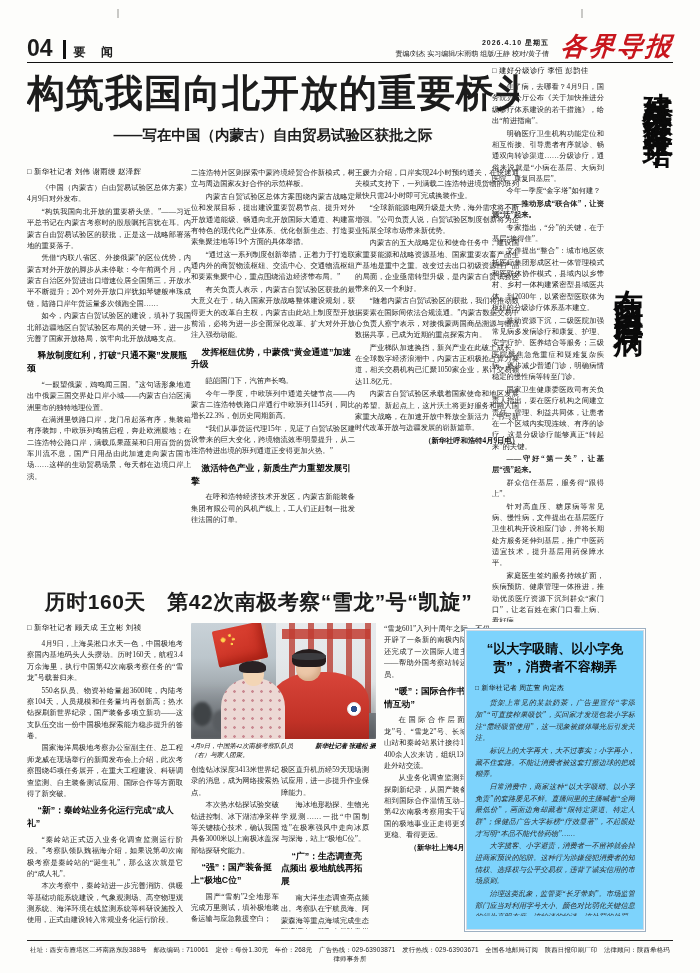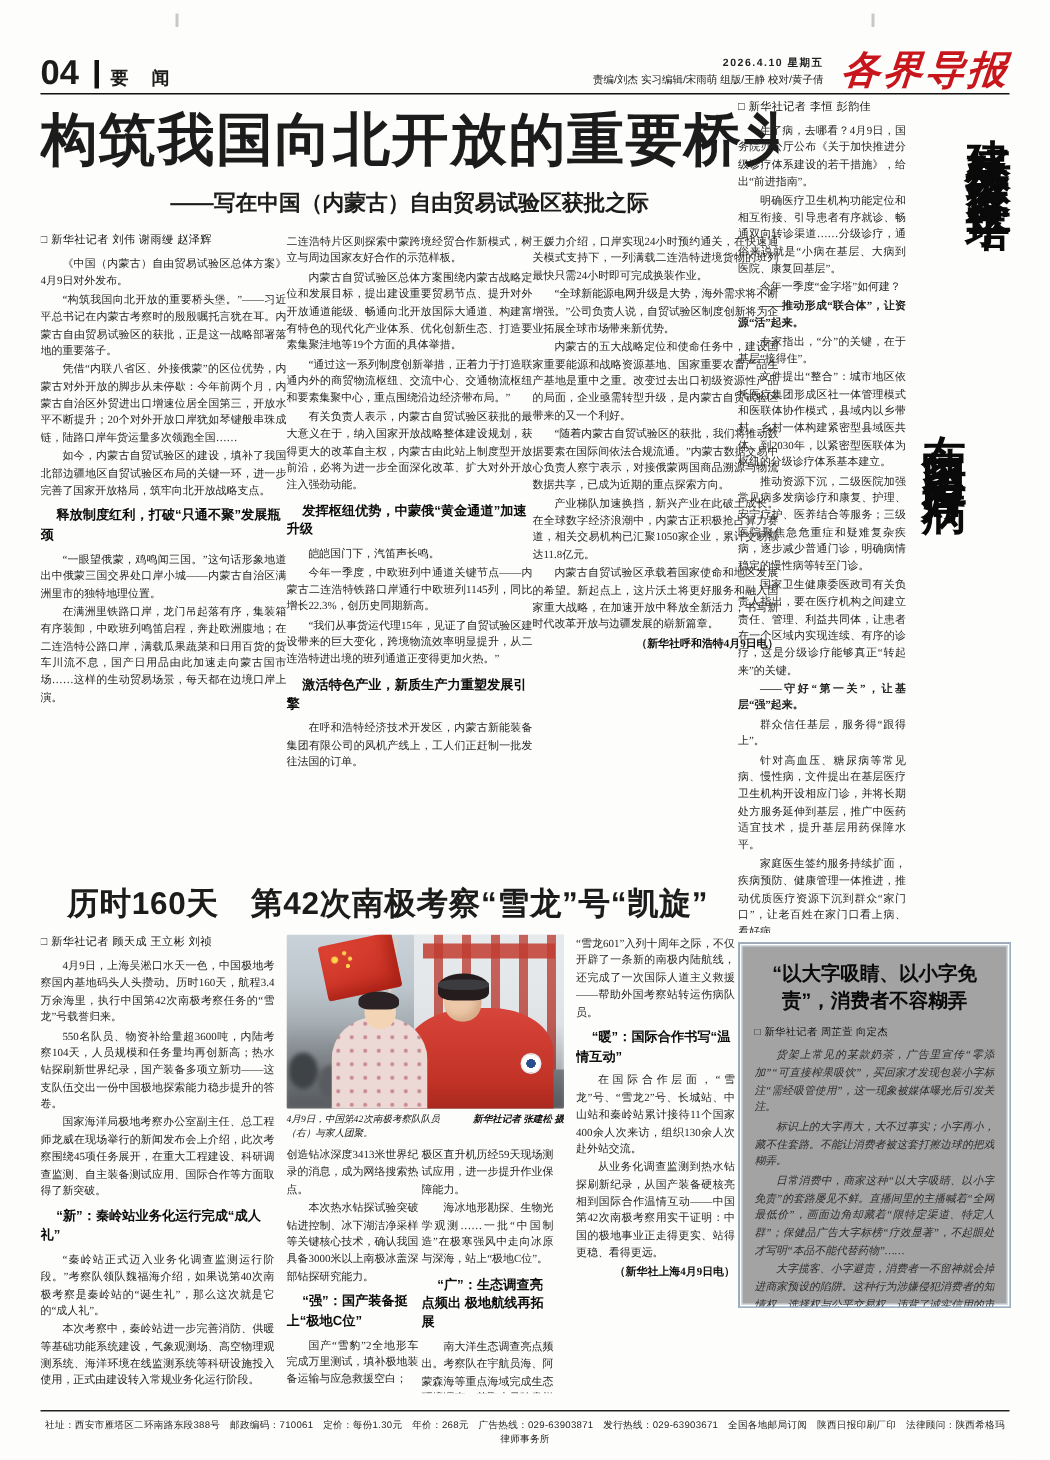--- a/index.html
+++ b/index.html
@@ -23,21 +23,21 @@
 .byline{font-size:7.4px;font-family:"Liberation Sans",sans-serif;color:#111;margin-bottom:5px;letter-spacing:.3px}
 .para{font-size:7.3px;line-height:1.56;text-align:justify;text-indent:2em;color:#242424;margin-bottom:1px}
 .para.cont{text-indent:0}
 .para.bold{font-weight:bold}
 .subhd{font-family:"Liberation Sans",sans-serif;font-weight:bold;font-size:8.8px;line-height:1.45;margin:5px 0 4px;text-indent:1.2em;color:#0d0d0d}
 .endnote{font-size:7.3px;font-weight:bold;text-align:right;margin-top:2px;color:#111}
 
 .main-article{position:absolute;left:27px;top:68px;width:492px;height:518px;overflow:hidden}
 .main-article h1{font-family:Liberation Sans, sans-serif;font-size:38px;font-weight:bold;text-align:right;letter-spacing:1px;white-space:nowrap}
 .main-sub{font-family:"Liberation Sans",sans-serif;font-size:14.5px;font-weight:bold;text-align:center;margin-top:7px}
-.cols3{display:flex;margin-top:10px;height:445px;overflow:hidden}
+.cols3{display:flex;margin-top:22px;height:445px;overflow:hidden}
 .cols3 .col{flex:1;overflow:hidden}
 
 .right-article{position:absolute;left:492px;top:66px;width:182px;height:556px}
 .ra-flex{display:flex;gap:8px;height:100%}
 .ra-text{width:112px;overflow:hidden}
 .ra-vh{position:relative;width:62px}
 .vh-line{writing-mode:vertical-rl;font-family:"Liberation Sans",sans-serif;font-weight:bold;color:#0a0a0a;line-height:1.08}
 .vh1{position:absolute;right:0;top:2px;font-size:30px;letter-spacing:5px}
 .vh2{position:absolute;left:0;top:200px;font-size:30px;letter-spacing:6px}
 
@@ -61,21 +61,21 @@
 .ph-woman-face{position:absolute;right:30%;bottom:50%;width:25px;height:27px;background:#ecc7a8;border-radius:50% 50% 46% 46%;box-shadow:inset -3px -3px 5px rgba(180,130,90,.4)}
 .ph-woman-hair{position:absolute;right:27%;bottom:62%;width:34px;height:18px;background:#241c1d;border-radius:50% 50% 30% 30%}
 .ph-woman-band{position:absolute;right:27%;bottom:68%;width:34px;height:7px;background:#3c3c40;border-radius:40%}
 .ph-badge{position:absolute;right:8%;bottom:20%;width:14px;height:14px;background:radial-gradient(circle at 50% 50%,#2b4f8e 0 36%,#fff 37% 100%);border-radius:50%;border:1.5px solid #e8eaec}
 .ph-child{position:absolute;left:16%;bottom:-2%;width:35%;height:55%;border-radius:45% 45% 0 0;background:#ecd8d4;background-image:radial-gradient(#c98a92 1px,transparent 1.6px);background-size:9px 9px}
 .ph-child-face{position:absolute;left:28%;bottom:46%;width:21px;height:23px;background:#f3d5b5;border-radius:50% 50% 48% 48%}
 .ph-child-hair{position:absolute;left:26%;bottom:57%;width:27px;height:12px;background:#2a2224;border-radius:50% 50% 30% 30%}
 .caption{display:flex;justify-content:space-between;gap:6px;font-size:6.4px;margin:3px 0 4px;color:#111;font-style:italic}
 .caption .cap-credit{white-space:nowrap;font-weight:bold}
 
-.box-article{position:absolute;left:492px;top:628px;width:182px;height:244px;border:1px solid #9db0c2;box-shadow:inset 0 0 0 1px #fff,inset 0 0 0 2px #cfdae4;padding:11px 10px;overflow:hidden;background:#a3a3a3}
+.box-article{position:absolute;left:464px;top:628px;width:182px;height:304px;border:1px solid #9db0c2;box-shadow:inset 0 0 0 1px #fff,inset 0 0 0 2px #cfdae4;padding:11px 10px;overflow:hidden;background:#7dd3fc}
 .box-article h2{font-family:"Liberation Sans",sans-serif;font-size:13px;font-weight:bold;text-align:center;line-height:1.4;color:#0a0a0a}
 .box-byline{font-size:6.8px;margin:7px 0 5px;font-family:"Liberation Sans",sans-serif}
 .box-body{overflow:hidden;height:218px}
 .box-body .para{font-style:italic;font-size:7.2px;line-height:1.62;color:#2c2c2c}
 
 .foot-rule{position:absolute;left:27px;right:27px;top:940px;border-top:1.2px solid #222}
 .footer-text{position:absolute;left:27px;right:27px;top:946px;text-align:center;font-size:6.4px;color:#232323;font-family:"Liberation Sans",sans-serif;letter-spacing:.2px}
 </style>
 </head>
 <body>
@@ -140,21 +140,21 @@
             <div class="para">内蒙古自贸试验区承载着国家使命和地区发展的希望。新起点上，这片沃土将更好服务和融入国家重大战略，在加速开放中释放全新活力，书写新时代改革开放与边疆发展的崭新篇章。</div>
             <div class="endnote">（新华社呼和浩特4月9日电）</div>
           </div>
       </div>
     </div>
   </section>
 
   <section class="right-article">
     <div class="ra-flex">
       <div class="ra-text">
-        <div class="byline">□ 新华社记者 李恒 彭韵佳</div>
+        <div class="byline">□ 建好分级诊疗 李恒 彭韵佳</div>
         <div>
             <div class="para">生了病，去哪看？4月9日，国务院办公厅公布《关于加快推进分级诊疗体系建设的若干措施》，给出“前进指南”。</div>
             <div class="para">明确医疗卫生机构功能定位和相互衔接、引导患者有序就诊、畅通双向转诊渠道……分级诊疗，通俗来说就是“小病在基层、大病到医院、康复回基层”。</div>
             <div class="para">今年一季度“金字塔”如何建？</div>
             <div class="para bold">——推动形成“联合体”，让资源“活”起来。</div>
             <div class="para">专家指出，“分”的关键，在于基层“接得住”。</div>
             <div class="para">文件提出“整合”：城市地区依托医疗集团形成区社一体管理模式和医联体协作模式，县域内以乡带村、乡村一体构建紧密型县域医共体。到2030年，以紧密型医联体为枢纽的分级诊疗体系基本建立。</div>
             <div class="para">推动资源下沉，二级医院加强常见病多发病诊疗和康复、护理、安宁疗护、医养结合等服务；三级医院聚焦急危重症和疑难复杂疾病，逐步减少普通门诊，明确病情稳定的慢性病等转至门诊。</div>
             <div class="para">国家卫生健康委医政司有关负责人指出，要在医疗机构之间建立责任、管理、利益共同体，让患者在一个区域内实现连续、有序的诊疗，这是分级诊疗能够真正“转起来”的关键。</div>
             <div class="para bold">——守好“第一关”，让基层“强”起来。</div>

